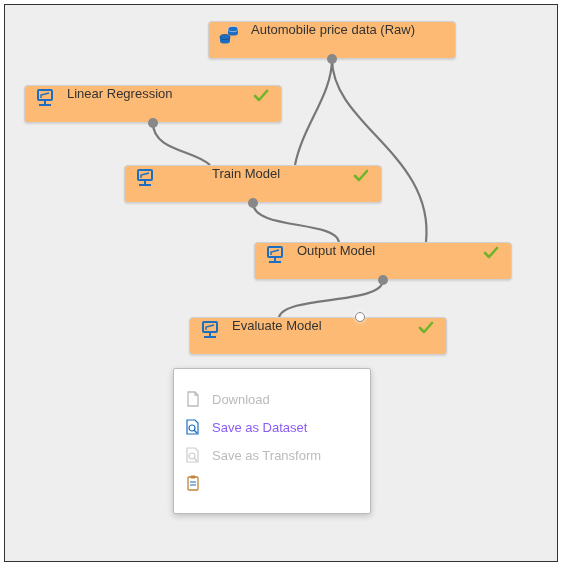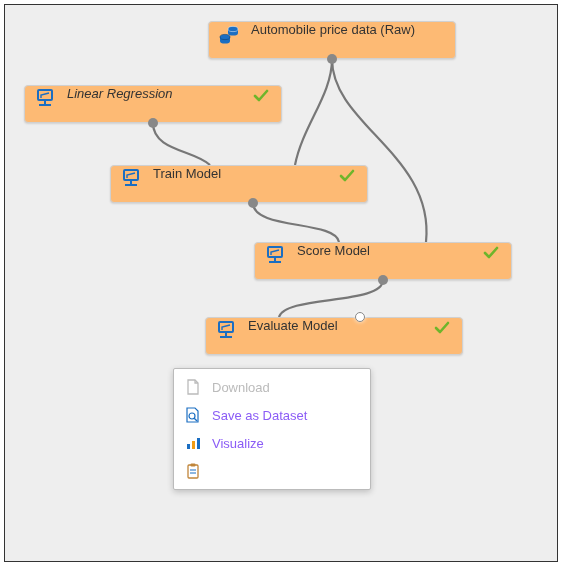--- a/index.html
+++ b/index.html
@@ -62,21 +62,21 @@
   }
   .menu {
     position: absolute;
     left: 168px;
     top: 363px;
     width: 198px;
     background: #fff;
     border: 1px solid #bbb;
     border-radius: 2px;
     box-shadow: 0 2px 6px rgba(0,0,0,0.2);
-    padding: 4px 0;
+    padding: 16px 0;
     font-size: 13px;
   }
   .menu-item {
     display: flex;
     align-items: center;
     height: 28px;
     padding: 0 10px;
     color: #8b5cf6;
     cursor: pointer;
   }
@@ -116,39 +116,39 @@
         <ellipse cx="15" cy="5" rx="5" ry="2.6" fill="#1b6ec2"></ellipse>
         <rect x="10" y="5" width="10" height="4" fill="#1b6ec2"></rect>
         <ellipse cx="15" cy="9" rx="5" ry="2.6" fill="#1b6ec2"></ellipse>
         <ellipse cx="15" cy="5" rx="5" ry="2.6" fill="none" stroke="#cfe3f5" stroke-width="0.6"></ellipse>
       </svg>
     </span>
     <span class="label">Automobile price data (Raw)</span>
   </div>
   <div class="port" style="left:322px; top:49px;"></div>
 
-  <div class="node" style="left:19px; top:80px;font-style:italic;">
+  <div class="node" style="left:19px; top:80px;">
     <span class="icon-slot">
       <svg width="22" height="20" viewBox="0 0 22 20">
         <rect x="4" y="2" width="14" height="10" rx="1" fill="none" stroke="#1b6ec2" stroke-width="2"></rect>
         <rect x="10" y="12" width="2" height="4" fill="#1b6ec2"></rect>
         <rect x="5" y="16" width="12" height="2" fill="#1b6ec2"></rect>
         <path d="M7 10 L7 7 L15 5" fill="none" stroke="#1b6ec2" stroke-width="1.4"></path>
       </svg>
     </span>
     <span class="label">Linear Regression</span>
     <span class="check">
       <svg width="18" height="18" viewBox="0 0 18 18">
           <path d="M3 9 L7 13 L15 4" fill="none" stroke="#6eb52b" stroke-width="2.6" stroke-linecap="round" stroke-linejoin="round"></path>
         </svg>
     </span>
   </div>
   <div class="port" style="left:143px; top:113px;"></div>
 
-  <div class="node" style="left:105px; top:160px;">
+  <div class="node" style="left:119px; top:160px;gap:45px;">
     <span class="icon-slot">
       <svg width="22" height="20" viewBox="0 0 22 20">
         <rect x="4" y="2" width="14" height="10" rx="1" fill="none" stroke="#1b6ec2" stroke-width="2"></rect>
         <rect x="10" y="12" width="2" height="4" fill="#1b6ec2"></rect>
         <rect x="5" y="16" width="12" height="2" fill="#1b6ec2"></rect>
         <path d="M7 10 L7 7 L15 5" fill="none" stroke="#1b6ec2" stroke-width="1.4"></path>
       </svg>
     </span>
     <span class="label">Train Model</span>
     <span class="check">
@@ -161,30 +161,30 @@
 
   <div class="node" style="left:249px; top:237px;">
     <span class="icon-slot">
       <svg width="22" height="20" viewBox="0 0 22 20">
         <rect x="4" y="2" width="14" height="10" rx="1" fill="none" stroke="#1b6ec2" stroke-width="2"></rect>
         <rect x="10" y="12" width="2" height="4" fill="#1b6ec2"></rect>
         <rect x="5" y="16" width="12" height="2" fill="#1b6ec2"></rect>
         <path d="M7 10 L7 7 L15 5" fill="none" stroke="#1b6ec2" stroke-width="1.4"></path>
       </svg>
     </span>
-    <span class="label">Score Model</span>
+    <span class="label">Output Model</span>
     <span class="check">
       <svg width="18" height="18" viewBox="0 0 18 18">
           <path d="M3 9 L7 13 L15 4" fill="none" stroke="#6eb52b" stroke-width="2.6" stroke-linecap="round" stroke-linejoin="round"></path>
         </svg>
     </span>
   </div>
   <div class="port" style="left:373px; top:270px;"></div>
 
-  <div class="node" style="left:200px; top:312px;">
+  <div class="node" style="left:184px; top:312px;">
     <span class="icon-slot">
       <svg width="22" height="20" viewBox="0 0 22 20">
         <rect x="4" y="2" width="14" height="10" rx="1" fill="none" stroke="#1b6ec2" stroke-width="2"></rect>
         <rect x="10" y="12" width="2" height="4" fill="#1b6ec2"></rect>
         <rect x="5" y="16" width="12" height="2" fill="#1b6ec2"></rect>
         <path d="M7 10 L7 7 L15 5" fill="none" stroke="#1b6ec2" stroke-width="1.4"></path>
       </svg>
     </span>
     <span class="label">Evaluate Model</span>
     <span class="check">
@@ -209,29 +209,29 @@
     <div class="menu-item">
       <span class="micon">
         <svg width="16" height="16" viewBox="0 0 16 16">
           <path d="M2 1 h8 l3 3 v11 h-11 z" fill="none" stroke="#1b6ec2" stroke-width="1.2"></path>
           <circle cx="7" cy="9" r="3" fill="none" stroke="#1b6ec2" stroke-width="1.2"></circle>
           <path d="M9.2 11.2 L12 14" stroke="#1b6ec2" stroke-width="1.4"></path>
         </svg>
       </span>
       <span>Save as Dataset</span>
     </div>
-    <div class="menu-item">
+    <div class="menu-item disabled">
       <span class="micon">
         <svg width="16" height="16" viewBox="0 0 16 16">
-          <rect x="2" y="9" width="3" height="5" fill="#1b6ec2"></rect>
-          <rect x="7" y="6" width="3" height="8" fill="#f39c12"></rect>
-          <rect x="12" y="3" width="3" height="11" fill="#1b6ec2"></rect>
-        </svg>
-      </span>
-      <span>Visualize</span>
+          <path d="M2 1 h8 l3 3 v11 h-11 z" fill="none" stroke="#ccc" stroke-width="1.2"></path>
+          <circle cx="7" cy="9" r="3" fill="none" stroke="#ccc" stroke-width="1.2"></circle>
+          <path d="M9.2 11.2 L12 14" stroke="#ccc" stroke-width="1.4"></path>
+        </svg>
+      </span>
+      <span>Save as Transform</span>
     </div>
     <div class="menu-item">
       <span class="micon">
         <svg width="16" height="16" viewBox="0 0 16 16">
           <rect x="3" y="2" width="10" height="13" rx="1" fill="none" stroke="#c0853a" stroke-width="1.3"></rect>
           <rect x="5.5" y="0.5" width="5" height="3" rx="1" fill="#c0853a"></rect>
           <path d="M5 7 h6 M5 10 h6" stroke="#1b6ec2" stroke-width="1.2"></path>
         </svg>
       </span>
     </div>

